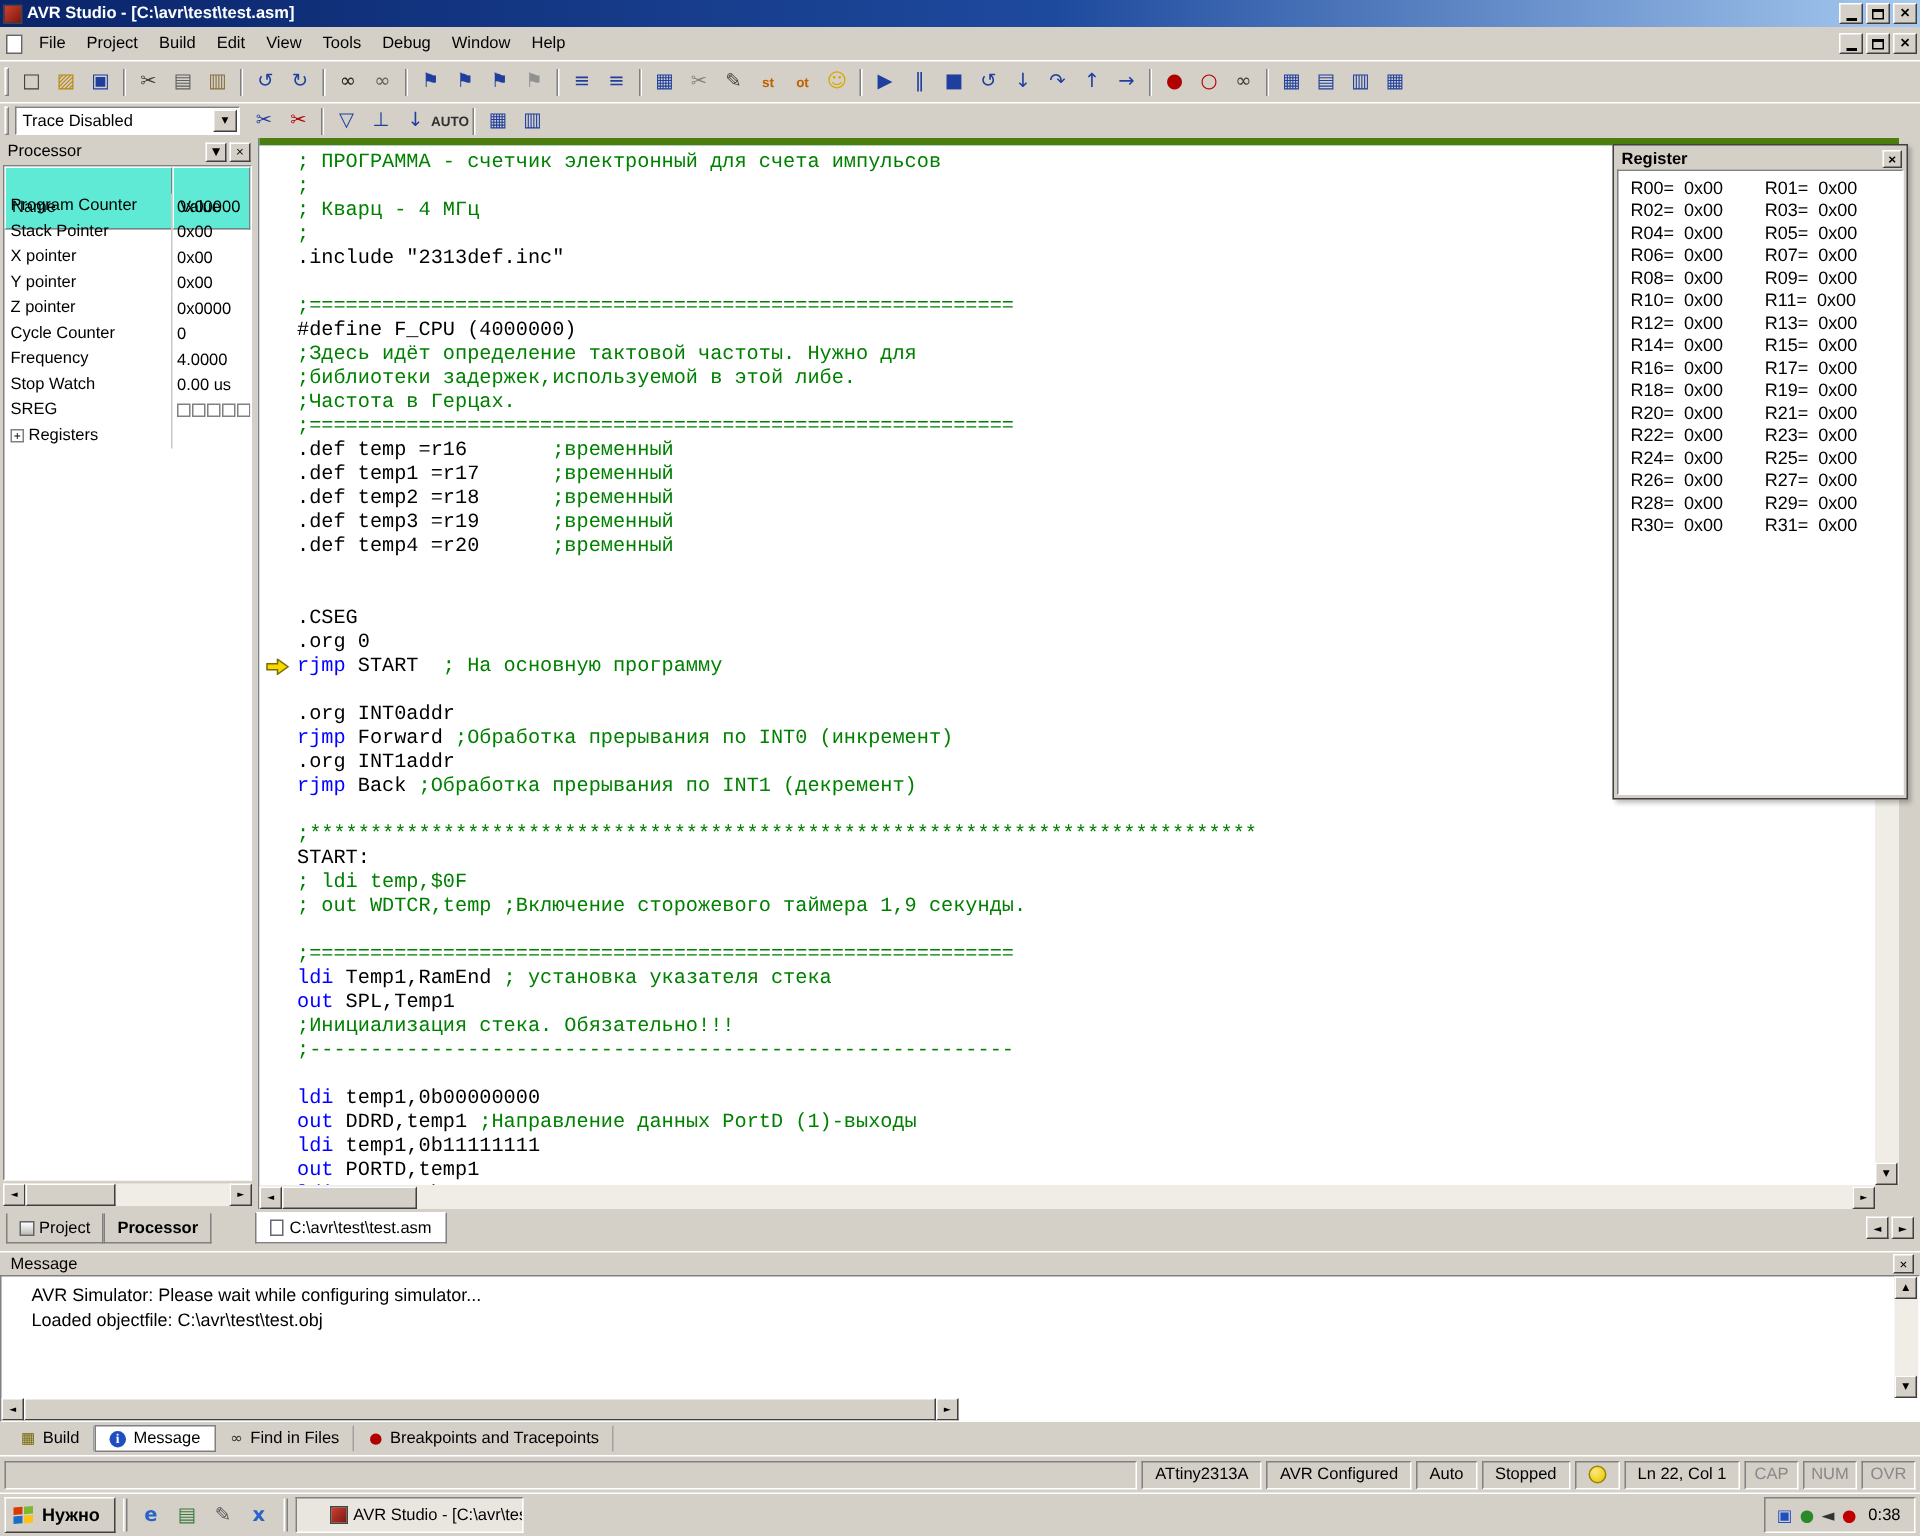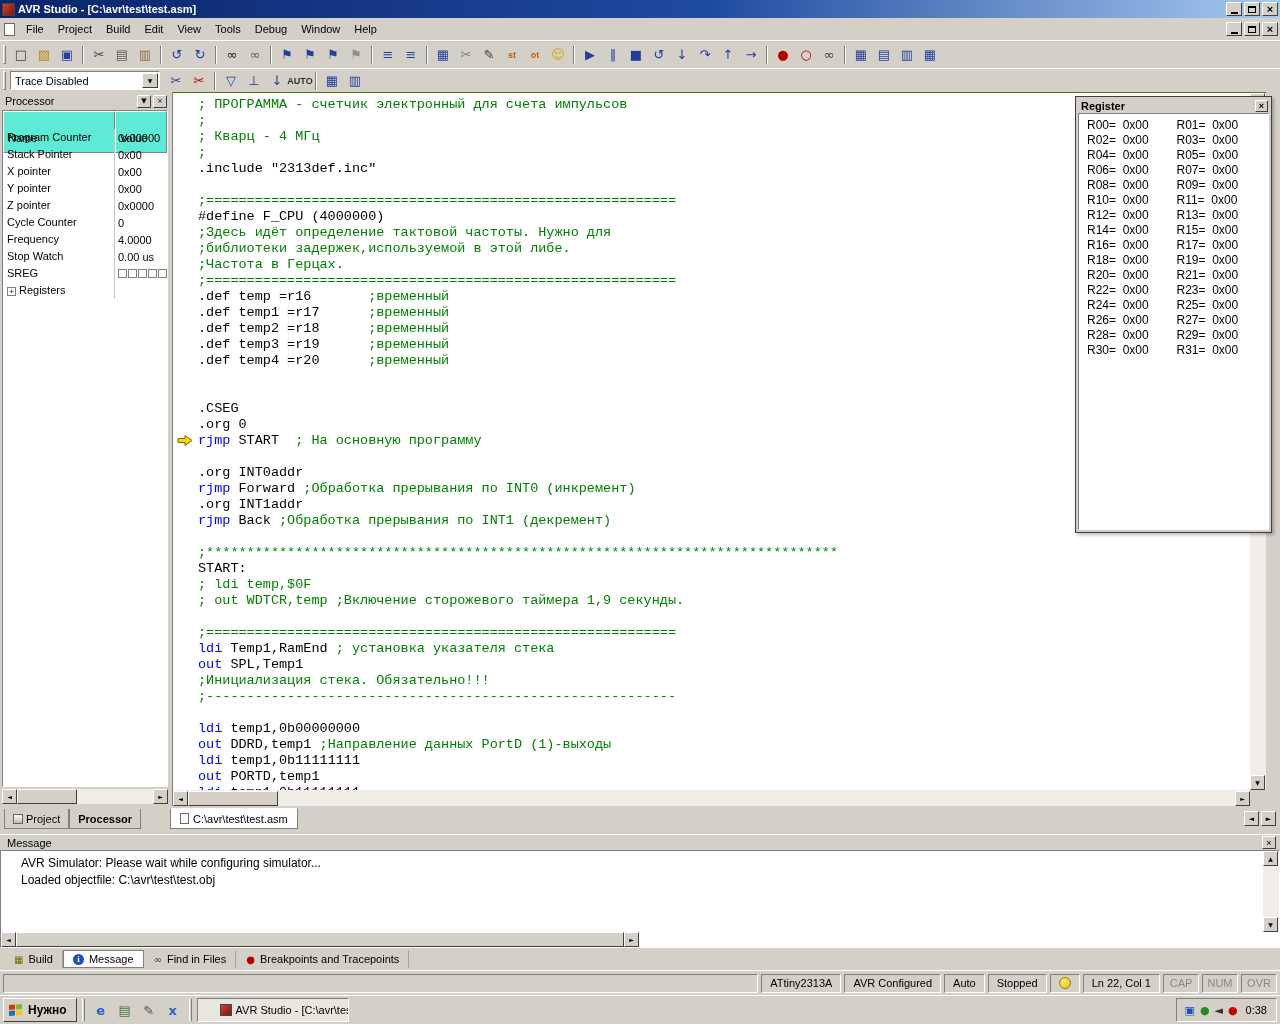--- a/index.html
+++ b/index.html
@@ -42,21 +42,21 @@
 .proc-hcell{background:#5eead4;border:1px solid;border-color:#fff #808080 #808080 #fff;padding:20px 4px;}
 .proc-hcell.name{width:112px;flex:none;}
 .proc-hcell.val{flex:1;}
 .proc-row{display:flex;height:17px;align-items:stretch;}
 .proc-cell{padding:2px 4px;white-space:nowrap;overflow:hidden;}
 .proc-cell.name{width:112px;flex:none;border-right:1px solid #c8c8c8;}
 .proc-cell.val{flex:1;display:flex;align-items:center;gap:1px;padding:2px 3px;}
 .flagbox{width:9px;height:9px;border:1px solid #808080;background:#fff;flex:none;}
 .plus{width:9px;height:9px;border:1px solid #808080;background:#fff;font-size:8px;line-height:7px;text-align:center;display:inline-block;margin-right:3px;flex:none;}
 .splitter{width:3px;flex:none;background:#d4d0c8;border-right:1px solid #808080;}
-.editor-region{flex:1;position:relative;background:#7dd3fc;border-top:1px solid #4d7c0f;margin-right:14px;text-decoration:underline;}
+.editor-region{flex:1;position:relative;background:#7dd3fc;border-top:5px solid #4d7c0f;margin-right:14px;text-decoration:underline;}
 .code-area{position:absolute;left:0;top:0;right:16px;bottom:16px;overflow:hidden;background:#fff;}
 .code{position:absolute;left:25px;top:4px;white-space:pre;font:13.5px/16px "Liberation Mono","DejaVu Sans Mono",monospace;}
 .code-line{height:16px;}
 .seg-c{color:#008000;}
 .seg-k{color:#0000ff;}
 .seg-p{color:#000;}
 .exec-arrow{position:absolute;left:4px;width:16px;height:11px;}
 
 .sb-btn{width:15px;height:15px;flex:none;display:flex;align-items:center;justify-content:center;font-size:6px;border:1px solid;border-color:#fff #404040 #404040 #fff;background:#d4d0c8;font-family:"DejaVu Sans",sans-serif;}
 .vscroll{position:absolute;top:0;right:0;bottom:16px;width:16px;background:#efede6;display:flex;flex-direction:column;}

